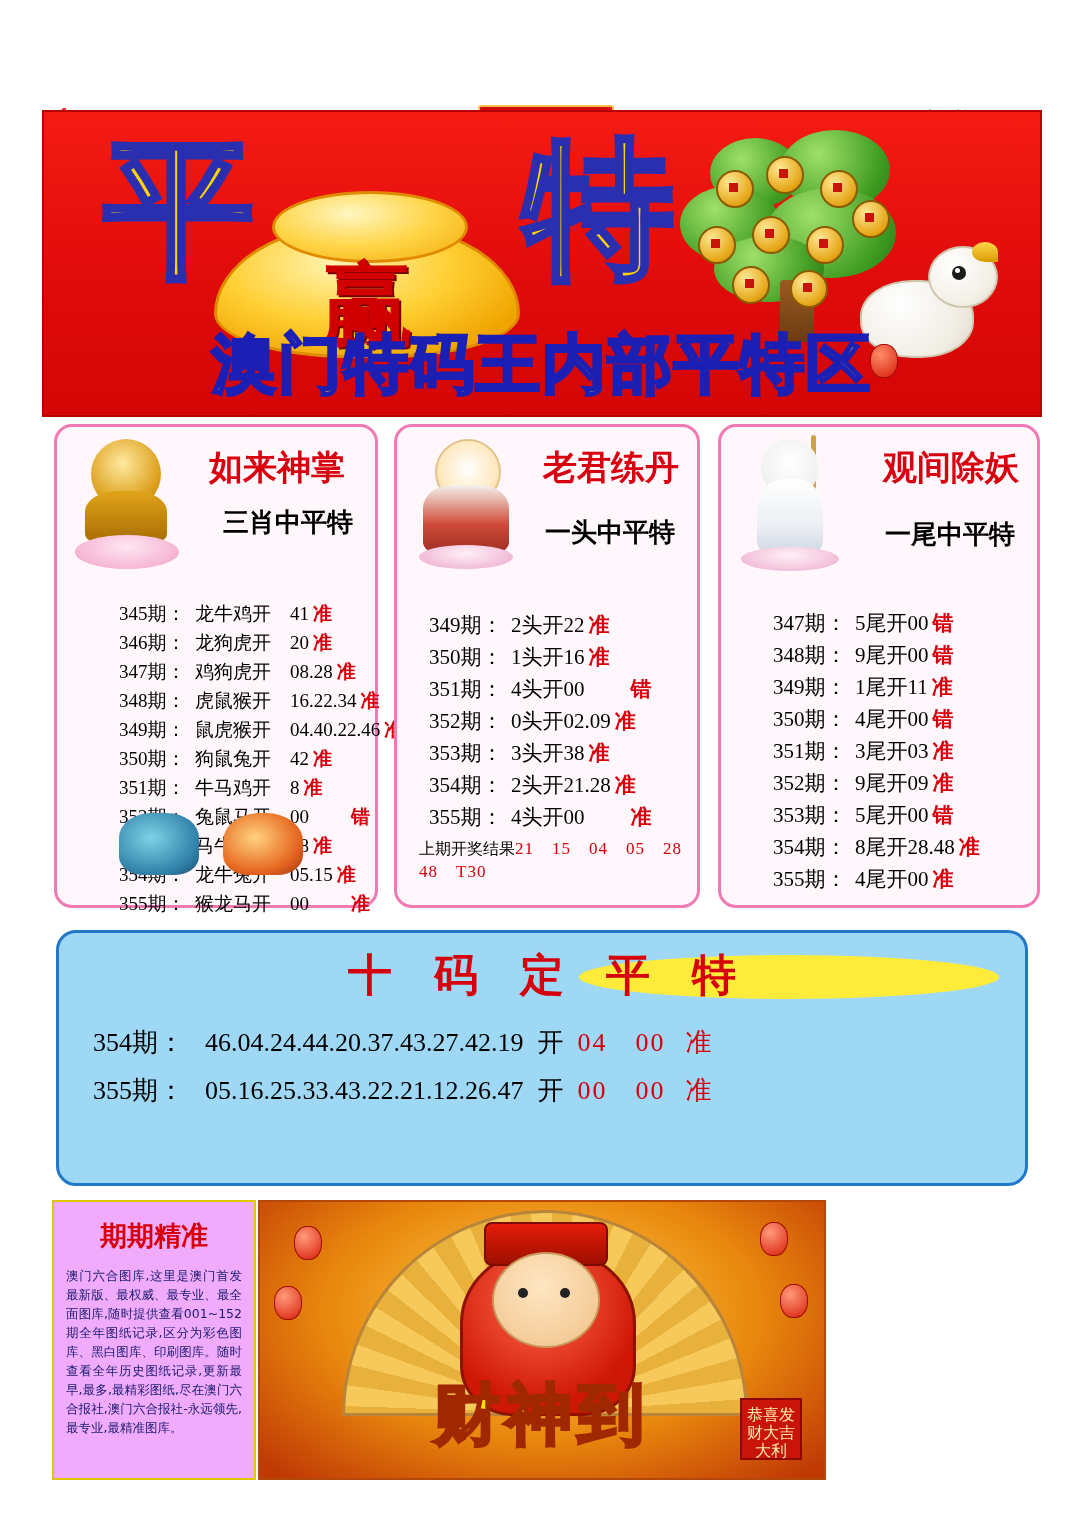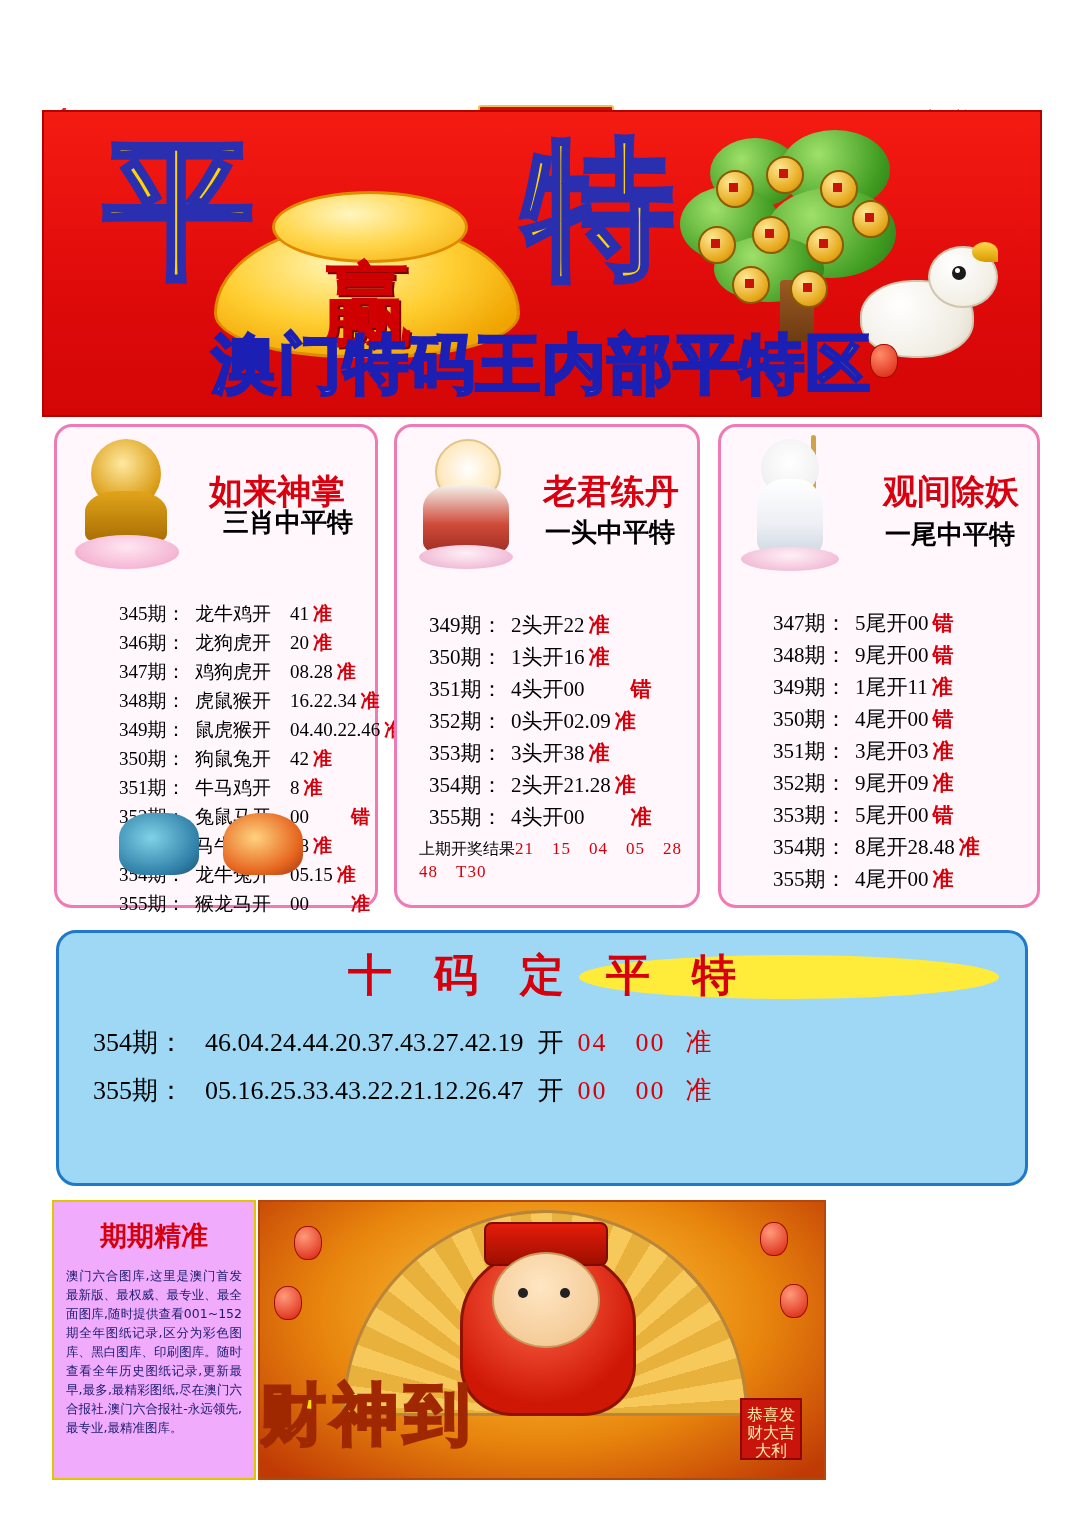--- a/index.html
+++ b/index.html
@@ -138,21 +138,20 @@
     position:absolute;top:0;height:478px;
     background:#fff7fb;border:3px solid #f07ab4;border-radius:18px;
   }
   .p1{left:12px;width:318px;}
   .p2{left:352px;width:300px;}
   .p3{left:676px;width:316px;}
   .p-title{
     position:absolute;top:18px;right:18px;
     font-size:34px;font-weight:bold;color:#d8000e;
     font-family:"DejaVu Sans",sans-serif;
-    margin-top:24px;
   }
   .p1 .p-title{right:30px;}
   .p-sub{
     position:absolute;top:78px;right:22px;
     font-size:26px;font-weight:bold;color:#000;
     font-family:"DejaVu Sans",sans-serif;
   }
   .p2 .p-sub{top:88px;}
   .p3 .p-sub{top:90px;}
 
@@ -297,21 +296,21 @@
     border:2px solid #c79a5c;
   }
   .cs-hat{
     position:absolute;left:224px;top:20px;width:120px;height:40px;border-radius:8px;
     background:linear-gradient(#e51c09,#9d0f00);border:2px solid #7d0b00;
   }
   .cs-eye{position:absolute;top:86px;width:10px;height:10px;border-radius:50%;background:#222;}
   .cs-eye.l{left:258px;}
   .cs-eye.r{left:300px;}
   .cs-title{
-    position:absolute;left:0;right:0;bottom:18px;text-align:left;
+    position:absolute;left:0;right:0;bottom:18px;text-align:center;
     font-size:66px;font-weight:bold;color:#ffe000;
     -webkit-text-stroke:3px #a02800;
     font-family:"DejaVu Sans",sans-serif;letter-spacing:6px;
   }
   .cs-seal{
     position:absolute;right:22px;bottom:18px;width:62px;height:62px;
     background:#c8140b;border:2px solid #8e0600;color:#ffe9a8;
     font-size:16px;line-height:18px;text-align:center;padding-top:6px;box-sizing:border-box;
     font-family:"DejaVu Sans",sans-serif;
   }

